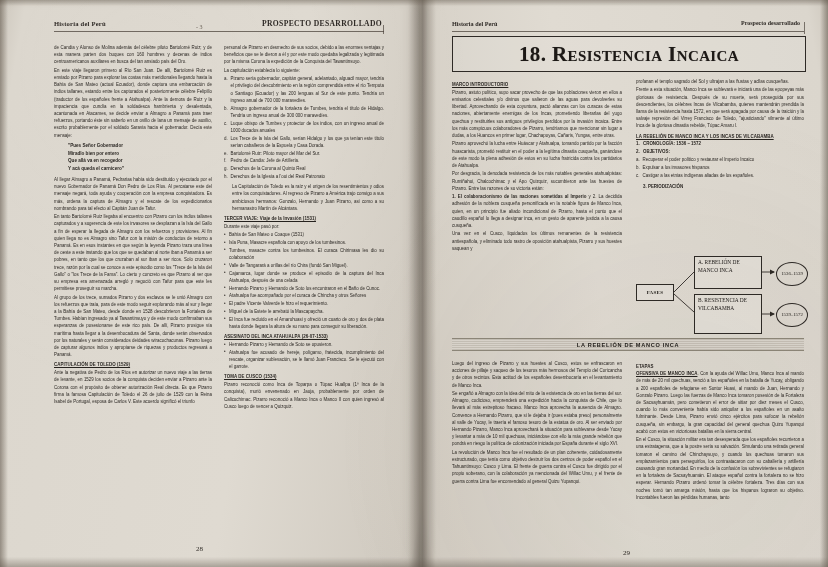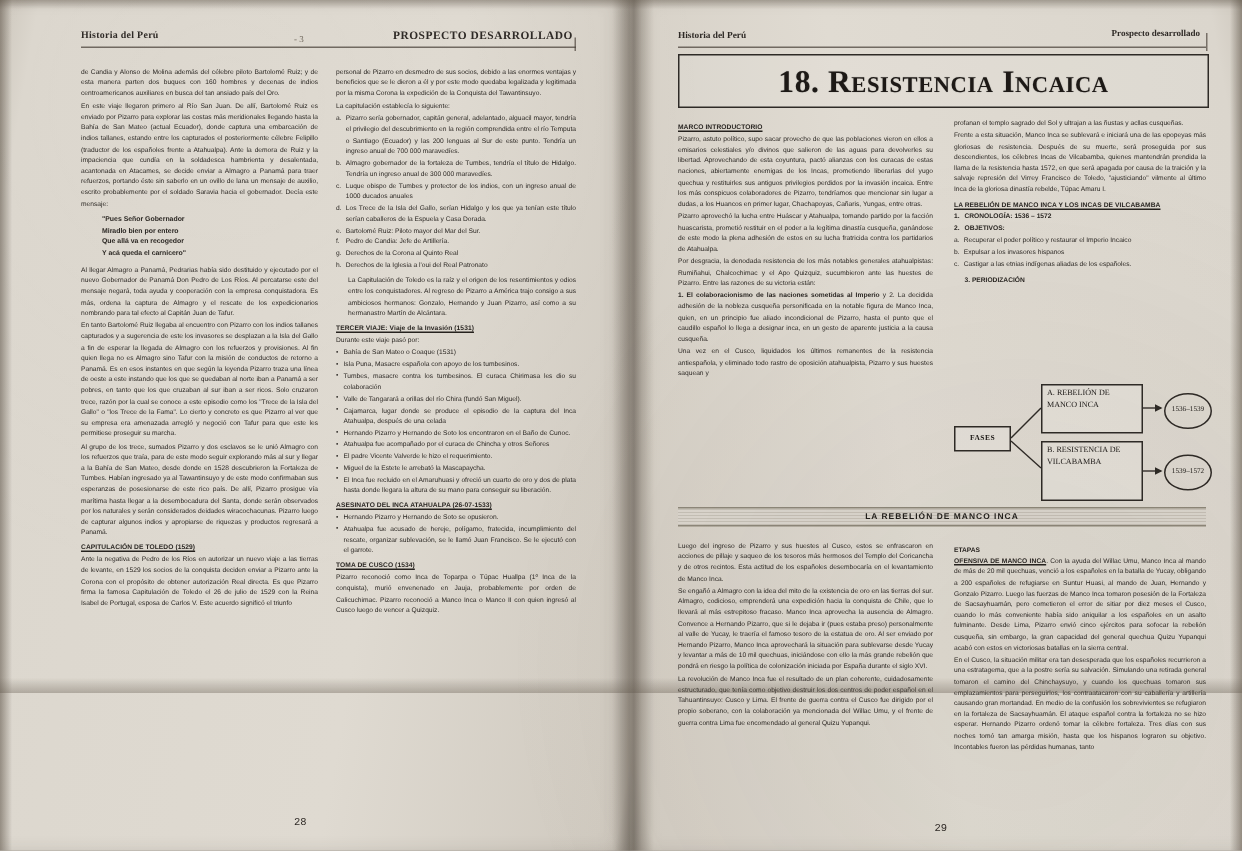--- a/index.html
+++ b/index.html
@@ -2,21 +2,21 @@
 <html><head>
 <meta charset="utf-8">
 <style>
   html,body{margin:0;padding:0;}
   body{
     width:828px;height:567px;overflow:hidden;
     background:#b9b3ab;
     font-family:"Liberation Sans", sans-serif;
     -webkit-font-smoothing:antialiased;
   }
-  .spread{position:relative;width:828px;height:462px;}
+  .spread{position:relative;width:828px;height:567px;}
 
   
   .page{
     position:absolute;top:0;height:567px;
     background:#d9d4cb;
   }
   .page-left{left:0;width:420px;
     background:linear-gradient(100deg,#cdc7bd 0px,#dcd7ce 26px,#dfdad1 60%,#cfc9bf 98%,#b6b0a7 100%);
     box-shadow:inset -10px 0 16px -8px rgba(60,52,42,.45);
   }
@@ -113,21 +113,21 @@
   .dbox.b1{left:58px;top:2px;width:68px;height:33px;}
   .dbox.b2{left:58px;top:40px;width:68px;height:40px;}
   .doval{position:absolute;width:30px;height:22px;border:1.1px solid #2b2622;border-radius:50%;
     display:flex;flex-direction:column;align-items:center;justify-content:center;
     font-family:"Liberation Serif",serif;font-size:4.8px;line-height:1.25;color:#191512;}
   .doval.o1{left:140px;top:8px;}
   .doval.o2{left:140px;top:49px;}
   .diagram svg{position:absolute;left:0;top:0;width:172px;height:82px;overflow:visible;}
 
   
-  .folio{position:absolute;font-family:Liberation Mono, monospace;font-size:7px;color:#2b2622;}
+  .folio{position:absolute;font-family:Liberation Serif, serif;font-size:7px;color:#2b2622;}
   .folio-28{left:196px;top:545px;}
   .folio-29{left:623px;top:549px;}
 
   
   .noise{position:absolute;left:0;top:0;width:828px;height:567px;pointer-events:none;
     background:
       radial-gradient(circle at 18% 12%, rgba(255,255,255,.10), rgba(255,255,255,0) 38%),
       radial-gradient(circle at 82% 78%, rgba(120,108,92,.10), rgba(120,108,92,0) 42%);
     mix-blend-mode:multiply;opacity:.6;}
   .blurwrap{filter:blur(.28px) contrast(.96);}

